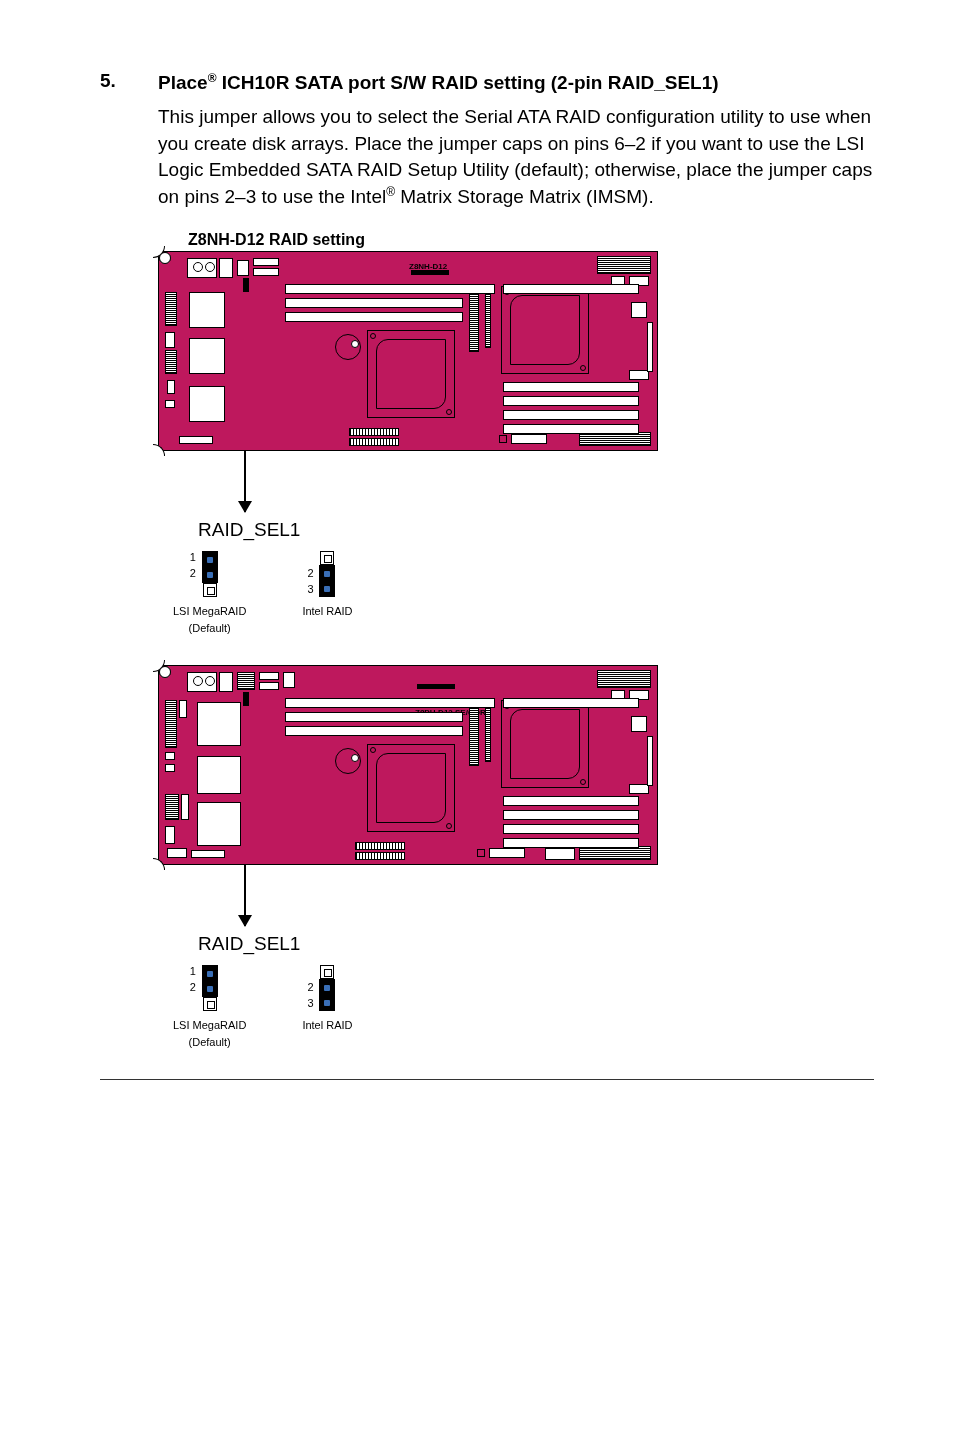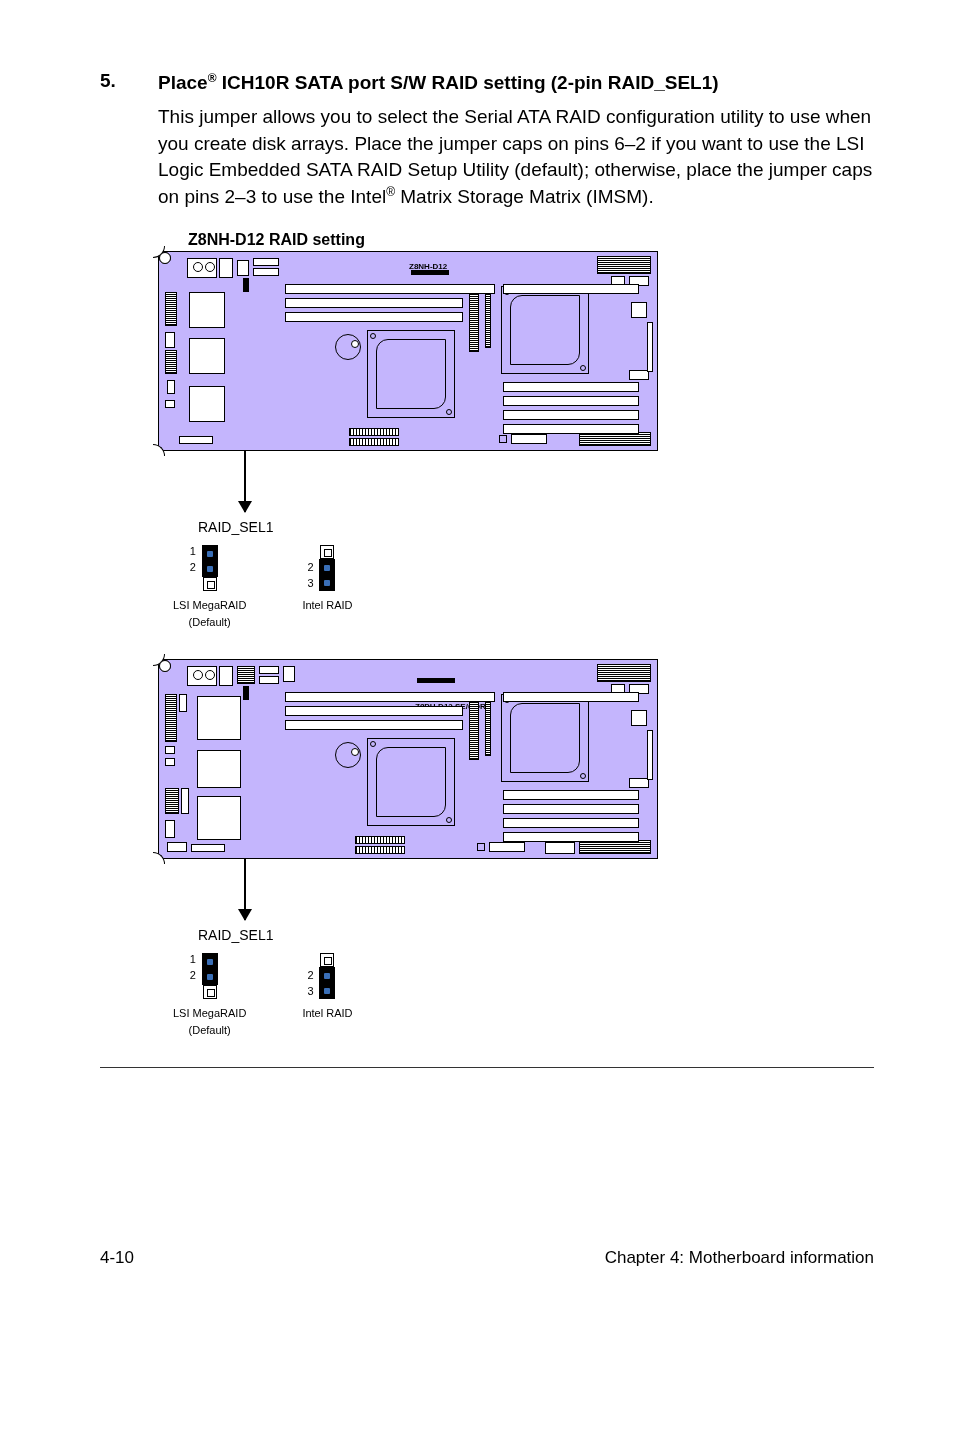--- a/index.html
+++ b/index.html
@@ -44,21 +44,21 @@
     font-weight: bold;
     font-size: 16px;
     margin-bottom: 2px;
     margin-left: 30px;
   }
   .board {
     width: 500px;
     height: 200px;
     border: 1.5px solid #000;
     position: relative;
-    background: #c4b5fd;
+    background: #be185d;
   }
   
   .board::before, .board::after {
     content: "";
     position: absolute;
     width: 10px; height: 10px;
     background: #fff;
     border: 1.5px solid #000;
     border-radius: 50%;
   }
@@ -86,21 +86,21 @@
     top: -1px;
   }
   .arrow-down::after {
     content:"";
     position:absolute; bottom:-1px; left:-6px;
     border-left:7px solid transparent;
     border-right:7px solid transparent;
     border-top:12px solid #000;
   }
   .jumper-label {
-    font-size: 14px;
+    font-size: 19px;
     margin-left: 40px;
     margin-top: 6px;
     margin-bottom: 10px;
   }
   .jumper-row {
     display: flex;
     gap: 56px;
     margin-left: 15px;
     align-items: flex-start;
   }
@@ -369,18 +369,14 @@
             <div class="dot" style="top:5px;"></div>
             <div class="dot" style="top:20px;"></div>
           </div>
         </div>
         <div class="jname">Intel RAID</div>
       </div>
     </div>
   </div>
 
   <div class="footer-line"></div>
-  <div class="footer">
-    <span>4-10</span>
-    <span>Chapter 4: Motherboard information</span>
-  </div>
 
 </div>
 
 </body></html>

